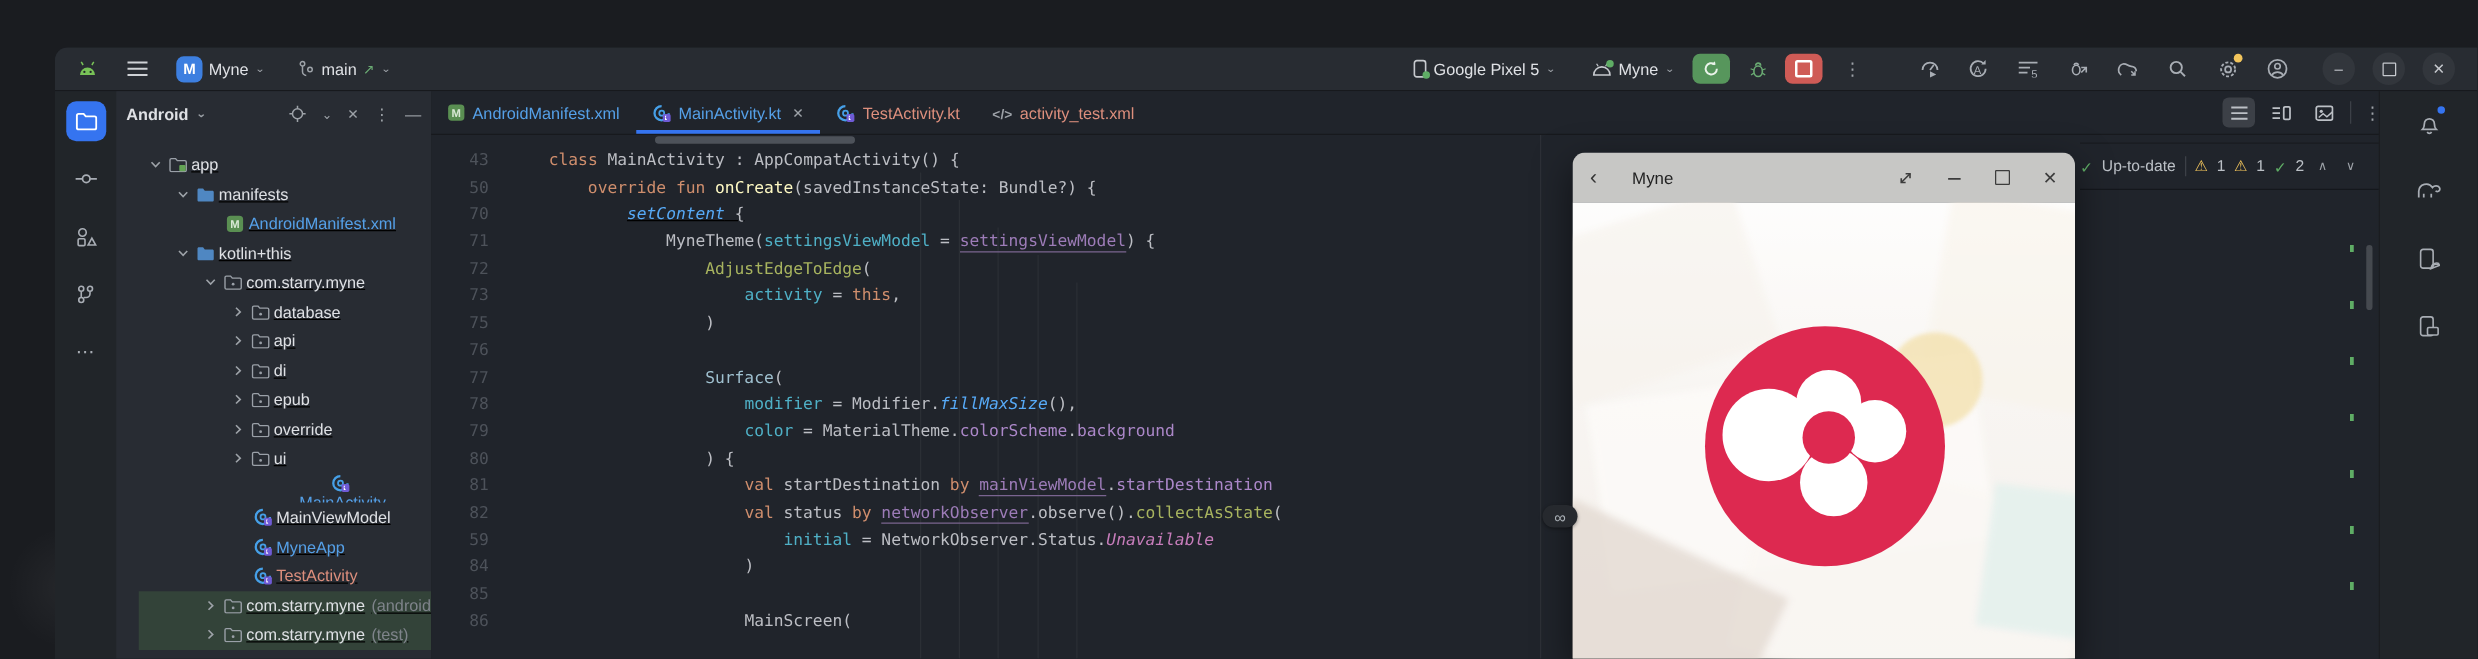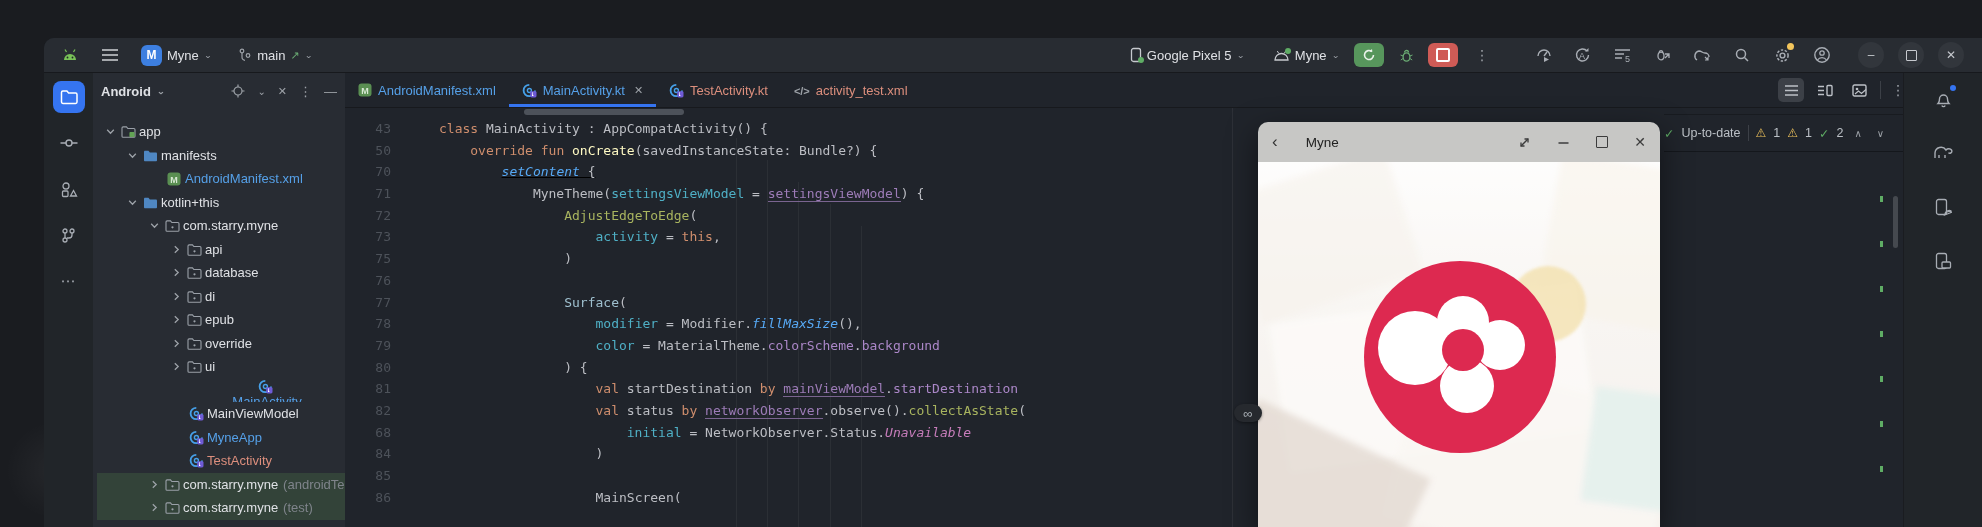--- a/index.html
+++ b/index.html
@@ -25,21 +25,21 @@
   
   #left-stripe{position:absolute;left:0;top:35px;bottom:0;width:49px;background:#212529;display:flex;
     flex-direction:column;align-items:center;padding-top:8px;gap:14px;}
   .stripe-btn{width:32px;height:32px;border-radius:8px;display:flex;align-items:center;justify-content:center;color:#a8adb4;}
   .stripe-btn.active{background:#3574f0;color:#fff;}
   
   #project-panel{position:absolute;left:49px;top:35px;bottom:0;width:252px;background:#282c33;
     border-right:1px solid #1a1c20;overflow:hidden;}
   #panel-header{height:36px;display:flex;align-items:center;padding:0 8px;color:#dfe1e5;font-size:13px;font-weight:bold;}
   #panel-actions{margin-left:auto;display:flex;align-items:center;gap:12px;color:#9da2a8;font-size:12px;font-weight:normal;}
-  #tree{position:absolute;left:4px;right:0;top:47px;}
+  #tree{position:absolute;left:18px;right:0;top:47px;text-decoration:underline;}
   .trow{height:23.5px;display:flex;align-items:center;font-size:13px;color:#dfe1e5;white-space:nowrap;overflow:hidden;}
   .trow .tchev{width:16px;font-size:9px;color:#9da2a8;text-align:center;flex:none;}
   .trow .ticon{width:18px;flex:none;display:flex;align-items:center;}
   .tsuffix{color:#7f848b;margin-left:5px;}
   .trow.greenbg{background:rgba(92,150,84,.22);}
   
   #tabstrip{position:absolute;left:301px;top:35px;right:78px;height:34px;background:#20242b;
     border-bottom:1px solid #17191d;display:flex;align-items:stretch;}
   .tab{display:flex;align-items:center;gap:6px;padding:0 13px;font-size:13px;position:relative;}
   .tab.active{border-bottom:3px solid #3574f0;padding-top:3px;}
@@ -394,35 +394,35 @@
             <svg width="11" height="11" viewBox="0 0 11 11">
               <path d="M3.8 2.2l3.4 3.3-3.4 3.3" stroke="#9da2a8" stroke-width="1.3" fill="none"></path>
             </svg>
           </span>
           <span class="ticon">
             <svg width="15" height="13" viewBox="0 0 16 14">
               <path d="M1 3.2c0-.7.5-1.2 1.2-1.2h3.6l1.5 1.8h6.5c.7 0 1.2.5 1.2 1.2v7c0 .7-.5 1.2-1.2 1.2H2.2c-.7 0-1.2-.5-1.2-1.2z" fill="none" stroke="#9aa0a8" stroke-width="1.2"></path>
               <circle cx="8" cy="9" r="1.2" fill="#9aa0a8"></circle>
             </svg>
           </span>
+          <span style="color: rgb(223, 225, 229);">database</span>
+        </div>
+        <div class="trow" style="padding-left: 74px;">
+          <span class="tchev">
+            <svg width="11" height="11" viewBox="0 0 11 11">
+              <path d="M3.8 2.2l3.4 3.3-3.4 3.3" stroke="#9da2a8" stroke-width="1.3" fill="none"></path>
+            </svg>
+          </span>
+          <span class="ticon">
+            <svg width="15" height="13" viewBox="0 0 16 14">
+              <path d="M1 3.2c0-.7.5-1.2 1.2-1.2h3.6l1.5 1.8h6.5c.7 0 1.2.5 1.2 1.2v7c0 .7-.5 1.2-1.2 1.2H2.2c-.7 0-1.2-.5-1.2-1.2z" fill="none" stroke="#9aa0a8" stroke-width="1.2"></path>
+              <circle cx="8" cy="9" r="1.2" fill="#9aa0a8"></circle>
+            </svg>
+          </span>
           <span style="color: rgb(223, 225, 229);">api</span>
-        </div>
-        <div class="trow" style="padding-left: 74px;">
-          <span class="tchev">
-            <svg width="11" height="11" viewBox="0 0 11 11">
-              <path d="M3.8 2.2l3.4 3.3-3.4 3.3" stroke="#9da2a8" stroke-width="1.3" fill="none"></path>
-            </svg>
-          </span>
-          <span class="ticon">
-            <svg width="15" height="13" viewBox="0 0 16 14">
-              <path d="M1 3.2c0-.7.5-1.2 1.2-1.2h3.6l1.5 1.8h6.5c.7 0 1.2.5 1.2 1.2v7c0 .7-.5 1.2-1.2 1.2H2.2c-.7 0-1.2-.5-1.2-1.2z" fill="none" stroke="#9aa0a8" stroke-width="1.2"></path>
-              <circle cx="8" cy="9" r="1.2" fill="#9aa0a8"></circle>
-            </svg>
-          </span>
-          <span style="color: rgb(223, 225, 229);">database</span>
         </div>
         <div class="trow" style="padding-left: 74px;">
           <span class="tchev">
             <svg width="11" height="11" viewBox="0 0 11 11">
               <path d="M3.8 2.2l3.4 3.3-3.4 3.3" stroke="#9da2a8" stroke-width="1.3" fill="none"></path>
             </svg>
           </span>
           <span class="ticon">
             <svg width="15" height="13" viewBox="0 0 16 14">
               <path d="M1 3.2c0-.7.5-1.2 1.2-1.2h3.6l1.5 1.8h6.5c.7 0 1.2.5 1.2 1.2v7c0 .7-.5 1.2-1.2 1.2H2.2c-.7 0-1.2-.5-1.2-1.2z" fill="none" stroke="#9aa0a8" stroke-width="1.2"></path>
@@ -636,21 +636,21 @@
         <div class="line"><span class="ln">72</span><span class="src" style="padding-left: 125.2px;"><span class="fng">AdjustEdgeToEdge</span><span class="pl">(</span></span></div>
         <div class="line"><span class="ln">73</span><span class="src" style="padding-left: 156.5px;"><span class="arg">activity</span><span class="pl"> = </span><span class="kw">this</span><span class="pl">,</span></span></div>
         <div class="line"><span class="ln">75</span><span class="src" style="padding-left: 125.2px;"><span class="pl">)</span></span></div>
         <div class="line"><span class="ln">76</span><span class="src" style="padding-left: 0px;"></span></div>
         <div class="line"><span class="ln">77</span><span class="src" style="padding-left: 125.2px;"><span class="ui">Surface</span><span class="pl">(</span></span></div>
         <div class="line"><span class="ln">78</span><span class="src" style="padding-left: 156.5px;"><span class="arg">modifier</span><span class="pl"> = Modifier.</span><span class="fni">fillMaxSize</span><span class="pl">(),</span></span></div>
         <div class="line"><span class="ln">79</span><span class="src" style="padding-left: 156.5px;"><span class="arg">color</span><span class="pl"> = MaterialTheme.</span><span class="prop">colorScheme</span><span class="pl">.</span><span class="prop">background</span></span></div>
         <div class="line"><span class="ln">80</span><span class="src" style="padding-left: 125.2px;"><span class="pl">) {</span></span></div>
         <div class="line"><span class="ln">81</span><span class="src" style="padding-left: 156.5px;"><span class="kw">val </span><span class="pl">startDestination</span><span class="kw"> by </span><span class="fld">mainViewModel</span><span class="pl">.</span><span class="prop">startDestination</span></span></div>
         <div class="line"><span class="ln">82</span><span class="src" style="padding-left: 156.5px;"><span class="kw">val </span><span class="pl">status</span><span class="kw"> by </span><span class="fld">networkObserver</span><span class="pl">.observe().</span><span class="fng">collectAsState</span><span class="pl">(</span></span></div>
-        <div class="line"><span class="ln">68</span><span class="src" style="padding-left: 187.8px;"><span class="arg">initial</span><span class="pl"> = NetworkObserver.Status.</span><span class="enum">Unavailable</span></span></div>
+        <div class="line"><span class="ln">59</span><span class="src" style="padding-left: 187.8px;"><span class="arg">initial</span><span class="pl"> = NetworkObserver.Status.</span><span class="enum">Unavailable</span></span></div>
         <div class="line"><span class="ln">84</span><span class="src" style="padding-left: 156.5px;"><span class="pl">)</span></span></div>
         <div class="line"><span class="ln">85</span><span class="src" style="padding-left: 0px;"></span></div>
         <div class="line"><span class="ln">86</span><span class="src" style="padding-left: 156.5px;"><span class="pl">MainScreen(</span></span></div>
       </div>
     <div id="vcs-dashes"></div>
     <div id="vscroll-thumb"></div>
   </div>
 
   <div id="inspection">
     <span class="okc">✓</span>

